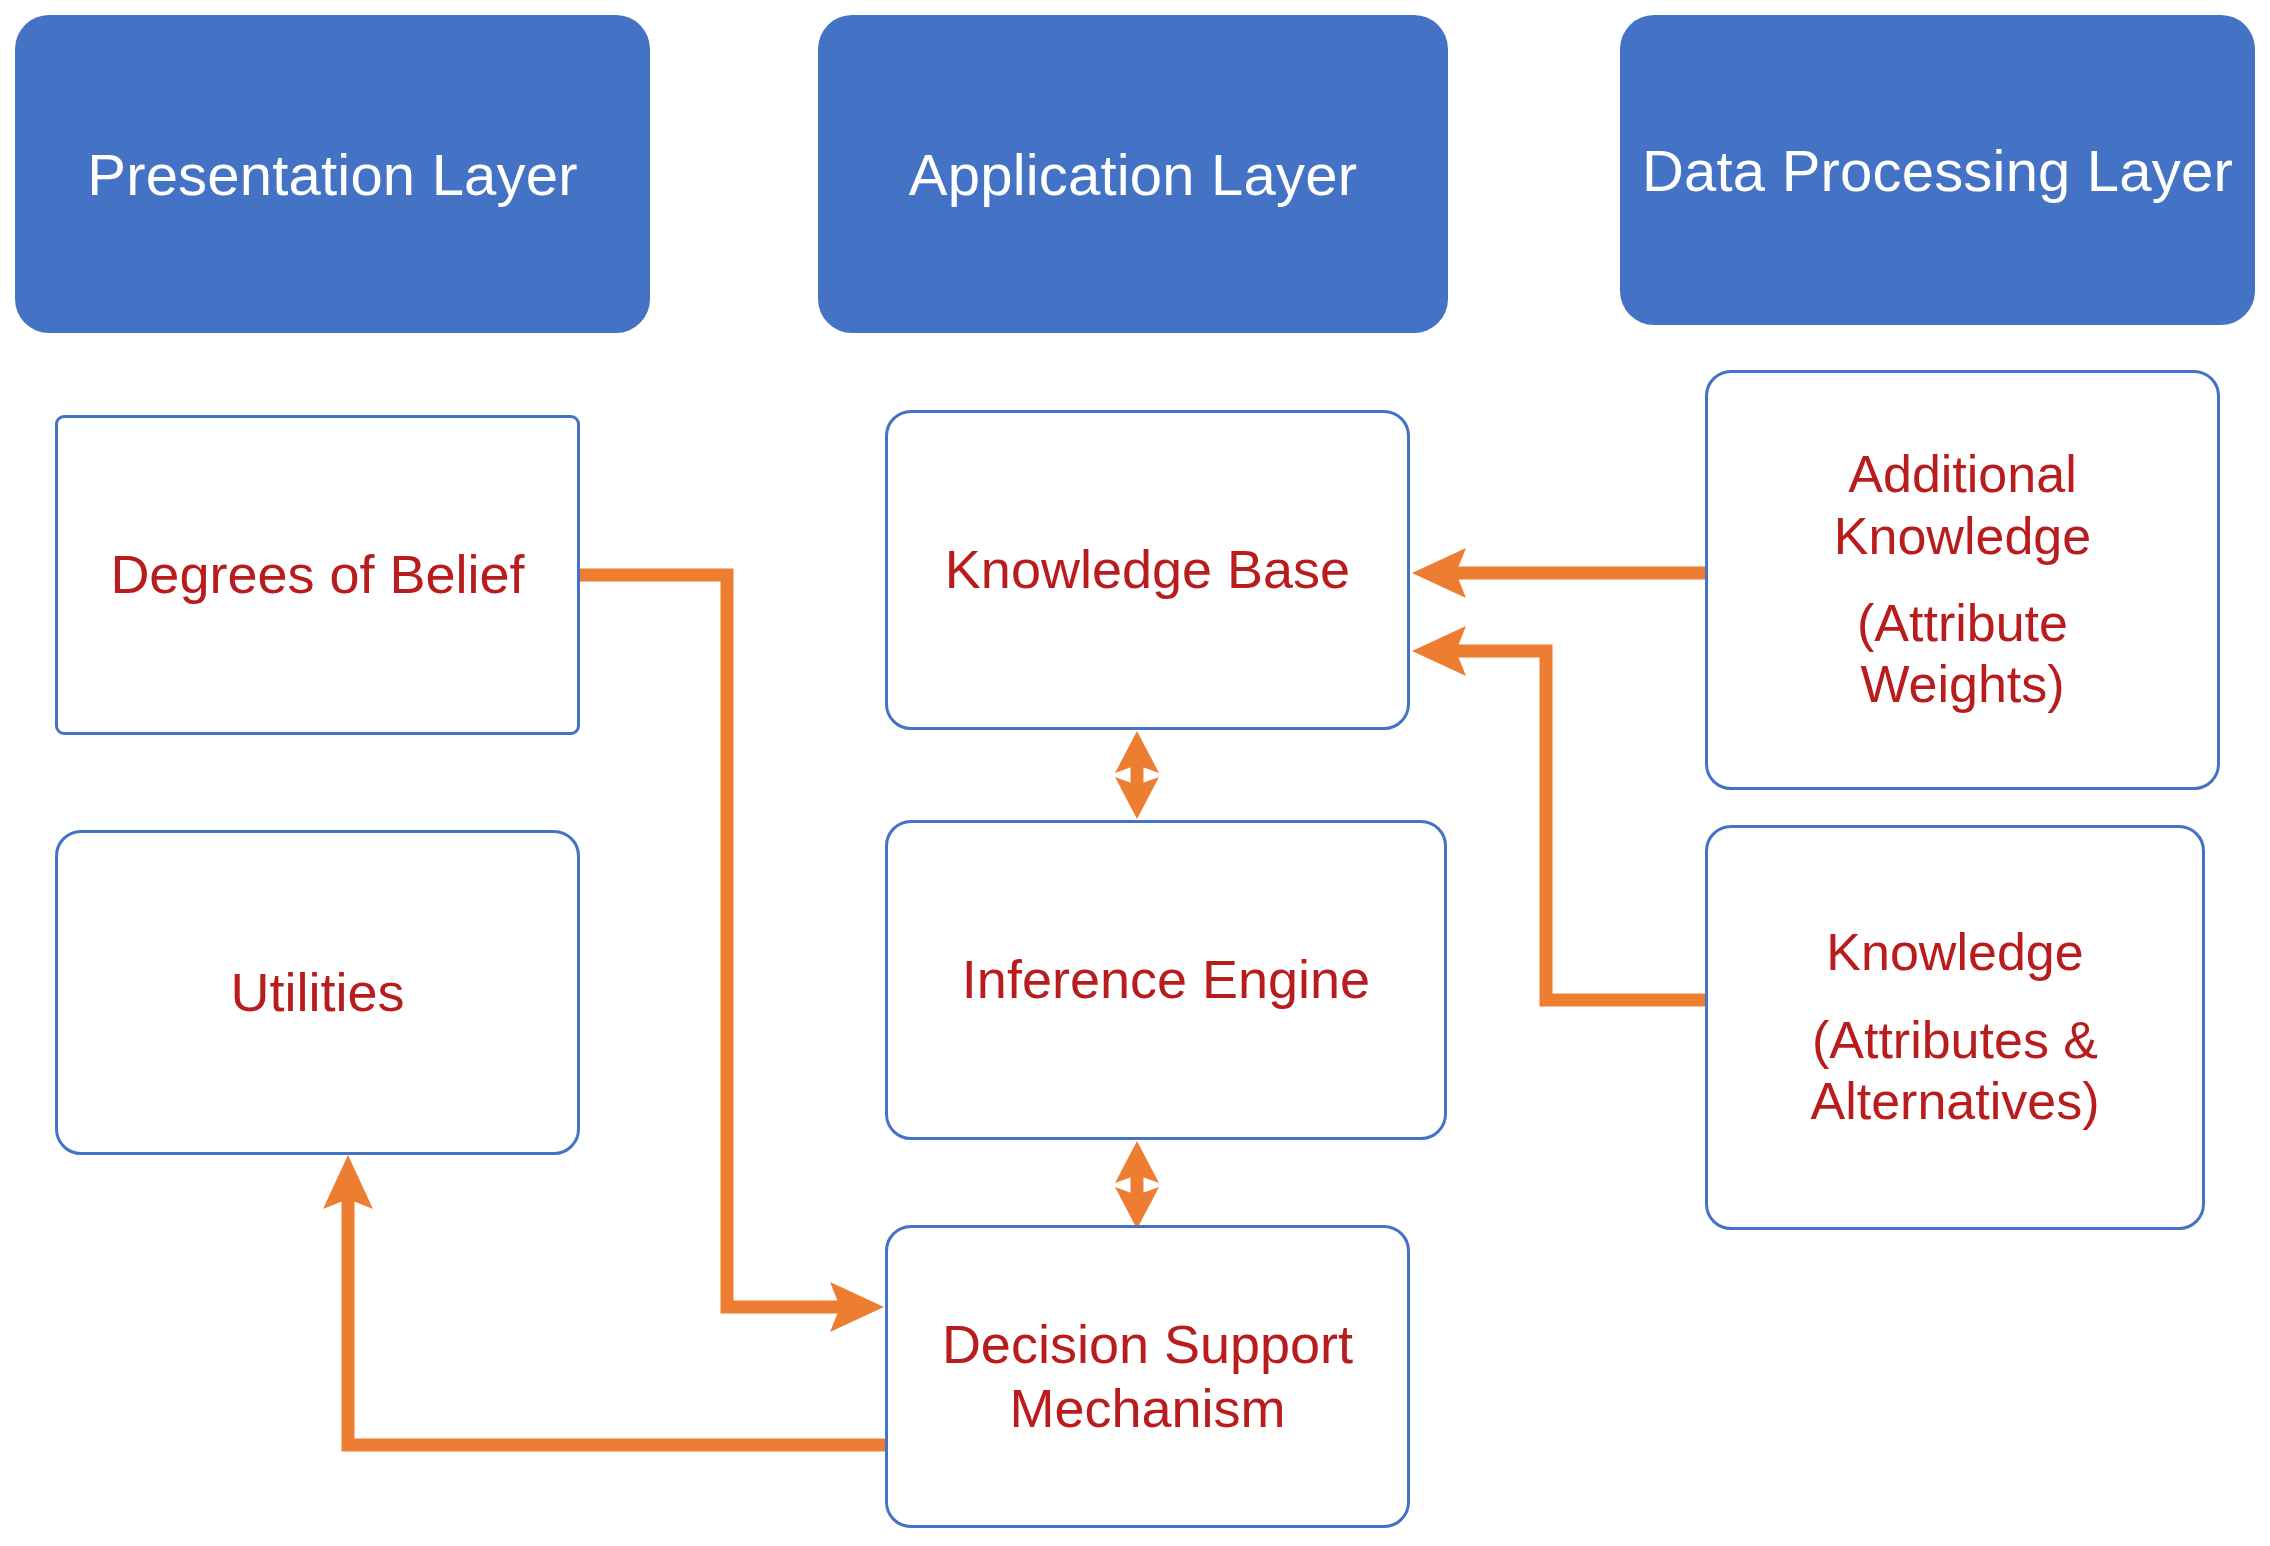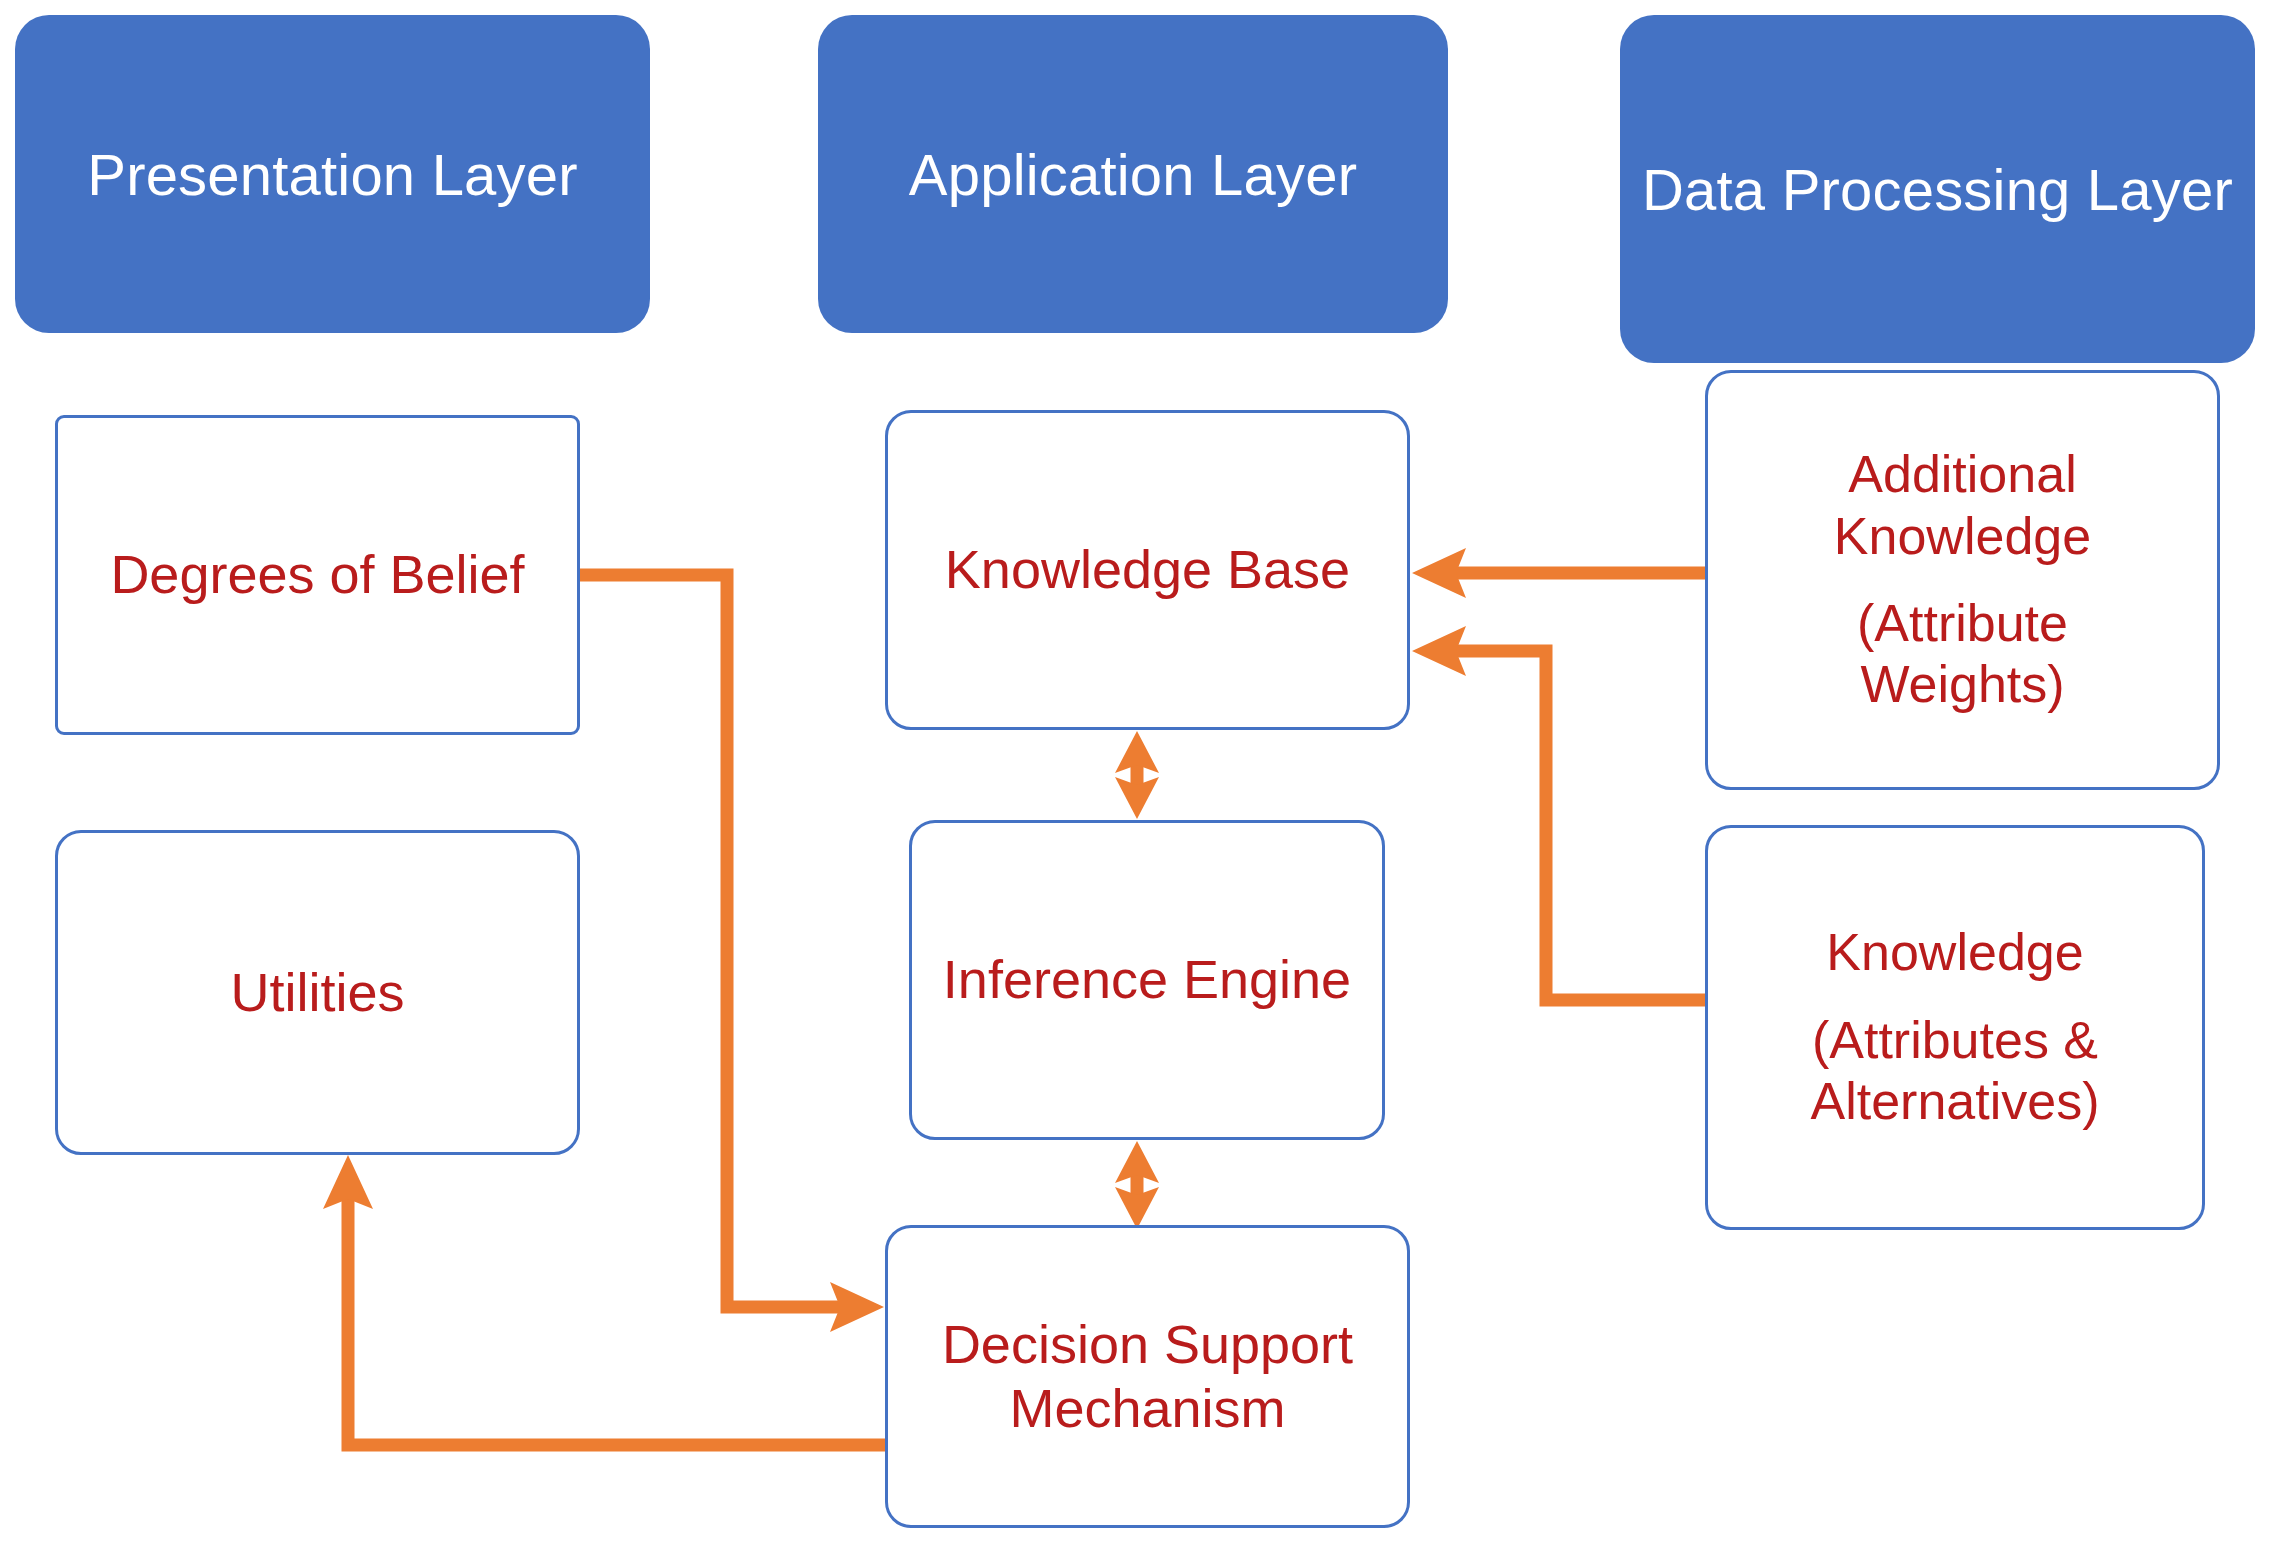--- a/index.html
+++ b/index.html
@@ -27,21 +27,21 @@
     color: #ffffff;
     font-size: 58px;
     font-weight: 400;
     letter-spacing: 0.2px;
     text-align: center;
     box-sizing: border-box;
     padding: 0 14px;
   }
   #hdr-presentation { left: 15px;   top: 15px; width: 635px; height: 318px; }
   #hdr-application  { left: 818px;  top: 15px; width: 630px; height: 318px; }
-  #hdr-dataproc     { left: 1620px; top: 15px; width: 635px; height: 348px; }
+  #hdr-dataproc     { left: 1620px; top: 15px; width: 635px; height: 310px; }
 
   
   .node {
     position: absolute;
     background: #ffffff;
     border: 3px solid #4472C4;
     border-radius: 26px;
     display: flex;
     align-items: center;
     justify-content: center;
@@ -54,21 +54,21 @@
     z-index: 3;
   }
   .node .lines { display: block; width: 100%; }
   .node .ln { display: block; }
   .node .spacer { display: block; height: 0.5em; }
 
   #node-degrees-of-belief { left: 55px;  top: 415px;  width: 525px; height: 320px; border-radius: 9px; }
   #node-utilities         { left: 55px;  top: 830px;  width: 525px; height: 325px; }
 
   #node-knowledge-base    { left: 885px; top: 410px;  width: 525px; height: 320px; }
-  #node-inference-engine  { left: 909px; top: 820px;  width: 476px; height: 320px; }
+  #node-inference-engine  { left: 885px; top: 820px;  width: 562px; height: 320px; }
   #node-decision-support  { left: 885px; top: 1225px; width: 525px; height: 303px; }
 
   #node-additional-knowledge { left: 1705px; top: 370px; width: 515px; height: 420px; font-size: 52px; }
   #node-domain-knowledge     { left: 1705px; top: 825px; width: 500px; height: 405px; font-size: 52px; }
 
   
   #connectors {
     position: absolute;
     left: 0;
     top: 0;

